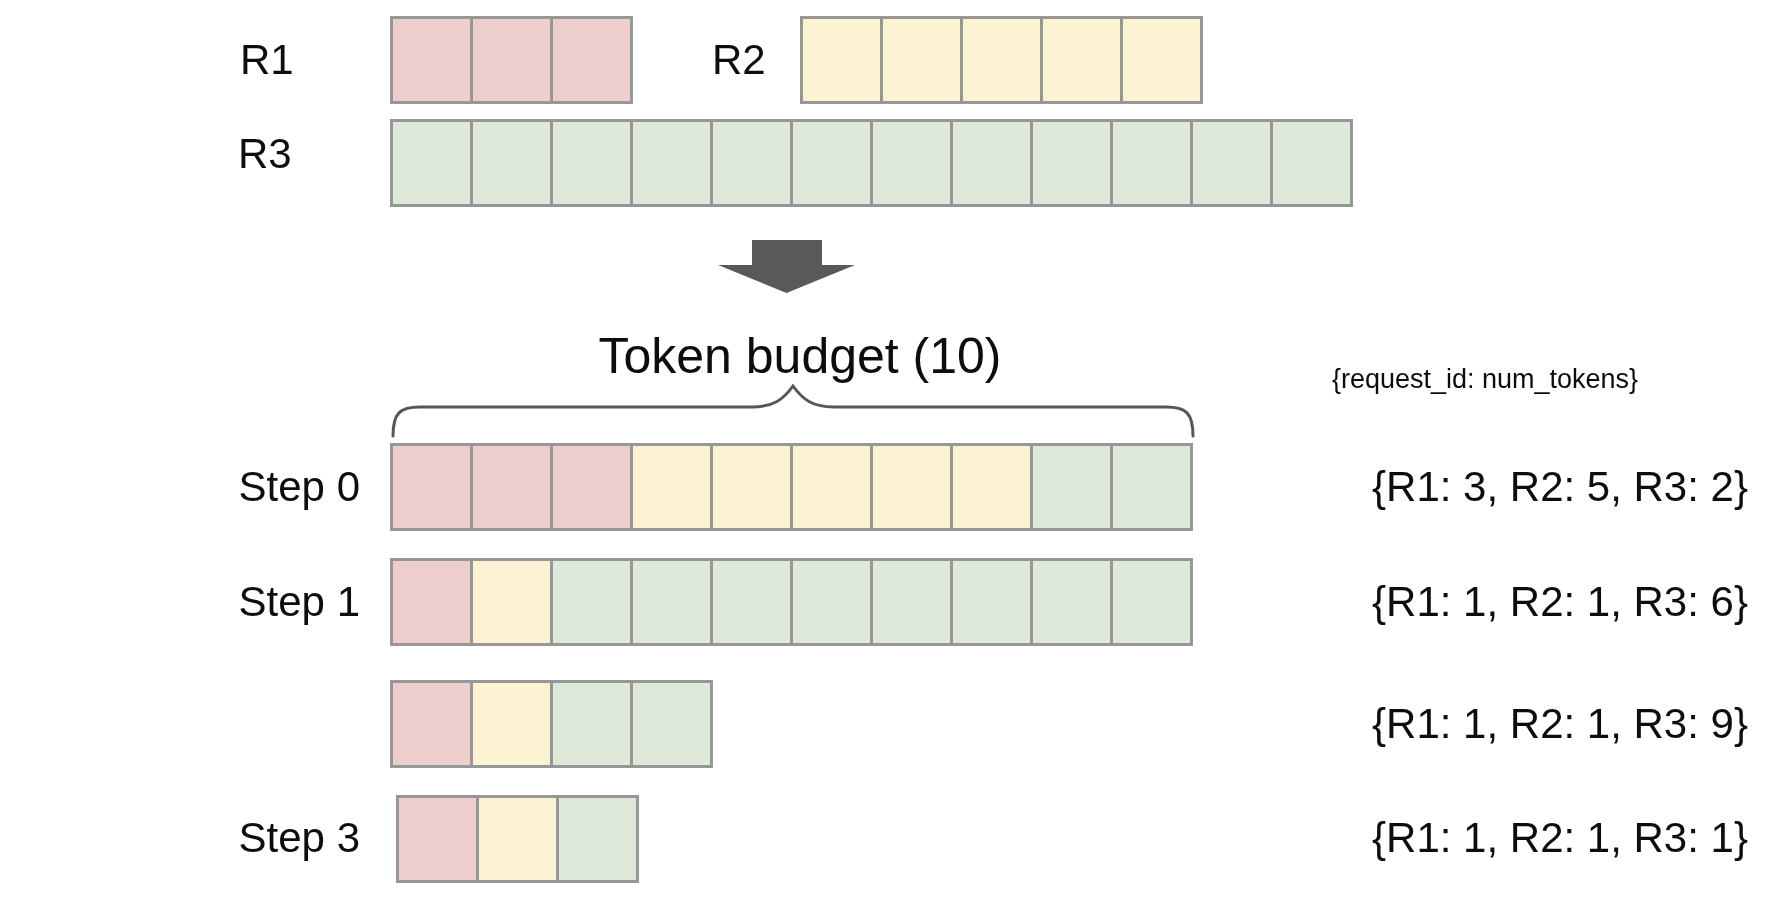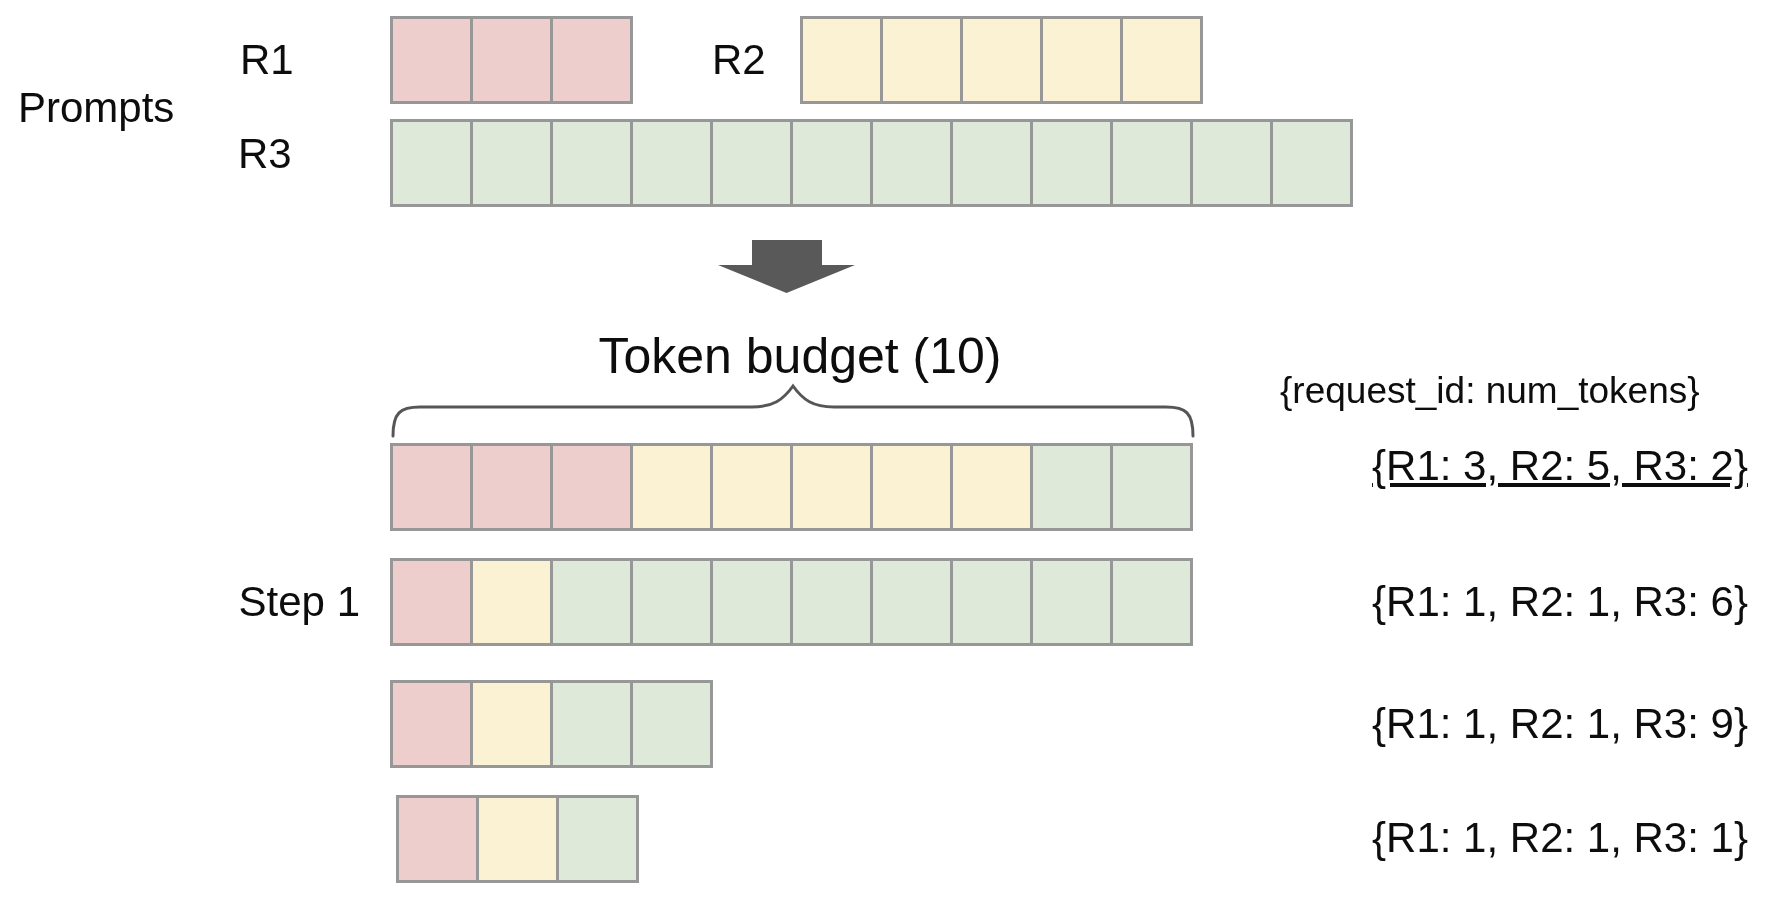--- a/index.html
+++ b/index.html
@@ -30,30 +30,29 @@
   }
   .cell:first-child{margin-left:0;}
   .prompts-label{left:18px;top:82px;}
   .r1-label{left:240px;top:34px;}
   .r2-label{left:712px;top:34px;}
   .r3-label{left:238px;top:128px;}
   .arrow-svg{position:absolute;left:718px;top:240px;}
   .token-budget{left:500px;width:600px;top:330px;font-size:50px;text-align:center;}
   .brace-svg{position:absolute;left:390px;top:383px;}
   .so-title{left:1280px;width:410px;top:316px;text-align:center;}
-  .so-subtitle{left:1280px;width:410px;top:372px;font-size:37px;line-height:38px;text-align:center;}
+  .so-subtitle{left:1280px;width:410px;top:360px;font-size:27px;line-height:38px;text-align:center;}
   .step-label{left:150px;width:210px;text-align:right;}
   .step-output{left:1345px;width:430px;text-align:center;}
 </style>
 </head>
 <body>
 
 <div class="canvas">
 
-  <div class="label prompts-label">Prompts</div>
 
   <div class="label r1-label">R1</div>
   <div class="row" style="left:390px;top:16px;">
       <div class="cell" style="background: rgb(237, 206, 205); border-color: rgb(151, 151, 151);"></div>
       <div class="cell" style="background: rgb(237, 206, 205); border-color: rgb(151, 151, 151);"></div>
       <div class="cell" style="background: rgb(237, 206, 205); border-color: rgb(151, 151, 151);"></div>
     </div>
 
   <div class="label r2-label">R2</div>
   <div class="row" style="left:800px;top:16px;">
@@ -84,33 +83,34 @@
     <polygon points="34,0 104,0 104,25 137,25 68.5,53 0,25 34,25" fill="#595959"></polygon>
   </svg>
 
   <div class="label token-budget">Token budget (10)</div>
   <svg class="brace-svg" width="806" height="56" viewBox="0 0 806 56">
     <path d="M 3,53 C 3,30 10,24 30,24 L 362,24 C 383,24 393,17 403,3 C 413,17 423,24 444,24 L 776,24 C 796,24 803,30 803,53" fill="none" stroke-width="3" stroke-linecap="round" stroke="#565656"></path>
   </svg>
 
   <div class="label so-subtitle">{request_id: num_tokens}</div>
 
+  <div class="label step-label" style="top:461px;">Step 0</div>
   <div class="row" style="left:390px;top:443px;">
       <div class="cell" style="background: rgb(237, 206, 205); border-color: rgb(151, 151, 151);"></div>
       <div class="cell" style="background: rgb(237, 206, 205); border-color: rgb(151, 151, 151);"></div>
       <div class="cell" style="background: rgb(237, 206, 205); border-color: rgb(151, 151, 151);"></div>
       <div class="cell" style="background: rgb(251, 241, 211); border-color: rgb(151, 151, 151);"></div>
       <div class="cell" style="background: rgb(251, 241, 211); border-color: rgb(151, 151, 151);"></div>
       <div class="cell" style="background: rgb(251, 241, 211); border-color: rgb(151, 151, 151);"></div>
       <div class="cell" style="background: rgb(251, 241, 211); border-color: rgb(151, 151, 151);"></div>
       <div class="cell" style="background: rgb(251, 241, 211); border-color: rgb(151, 151, 151);"></div>
       <div class="cell" style="background: rgb(223, 233, 218); border-color: rgb(151, 151, 151);"></div>
       <div class="cell" style="background: rgb(223, 233, 218); border-color: rgb(151, 151, 151);"></div>
     </div>
-  <div class="label step-output" style="top:440px;text-decoration:underline;">{R1: 3, R2: 5, R3: 2}</div>
+  <div class="label step-output" style="top:461px;">{R1: 3, R2: 5, R3: 2}</div>
 
   <div class="label step-label" style="top:576px;">Step 1</div>
   <div class="row" style="left:390px;top:558px;">
       <div class="cell" style="background: rgb(237, 206, 205); border-color: rgb(151, 151, 151);"></div>
       <div class="cell" style="background: rgb(251, 241, 211); border-color: rgb(151, 151, 151);"></div>
       <div class="cell" style="background: rgb(223, 233, 218); border-color: rgb(151, 151, 151);"></div>
       <div class="cell" style="background: rgb(223, 233, 218); border-color: rgb(151, 151, 151);"></div>
       <div class="cell" style="background: rgb(223, 233, 218); border-color: rgb(151, 151, 151);"></div>
       <div class="cell" style="background: rgb(223, 233, 218); border-color: rgb(151, 151, 151);"></div>
       <div class="cell" style="background: rgb(223, 233, 218); border-color: rgb(151, 151, 151);"></div>
@@ -121,20 +121,21 @@
   <div class="label step-output" style="top:576px;">{R1: 1, R2: 1, R3: 6}</div>
 
   <div class="row" style="left:390px;top:680px;">
       <div class="cell" style="background: rgb(237, 206, 205); border-color: rgb(151, 151, 151);"></div>
       <div class="cell" style="background: rgb(251, 241, 211); border-color: rgb(151, 151, 151);"></div>
       <div class="cell" style="background: rgb(223, 233, 218); border-color: rgb(151, 151, 151);"></div>
       <div class="cell" style="background: rgb(223, 233, 218); border-color: rgb(151, 151, 151);"></div>
     </div>
   <div class="label step-output" style="top:698px;">{R1: 1, R2: 1, R3: 9}</div>
 
+  <div class="label step-label" style="top:812px;">Step 3</div>
   <div class="row" style="left:396px;top:795px;">
       <div class="cell" style="background: rgb(237, 206, 205); border-color: rgb(151, 151, 151);"></div>
       <div class="cell" style="background: rgb(251, 241, 211); border-color: rgb(151, 151, 151);"></div>
       <div class="cell" style="background: rgb(223, 233, 218); border-color: rgb(151, 151, 151);"></div>
     </div>
   <div class="label step-output" style="top:812px;">{R1: 1, R2: 1, R3: 1}</div>
 
 </div>
 
 </body></html>

